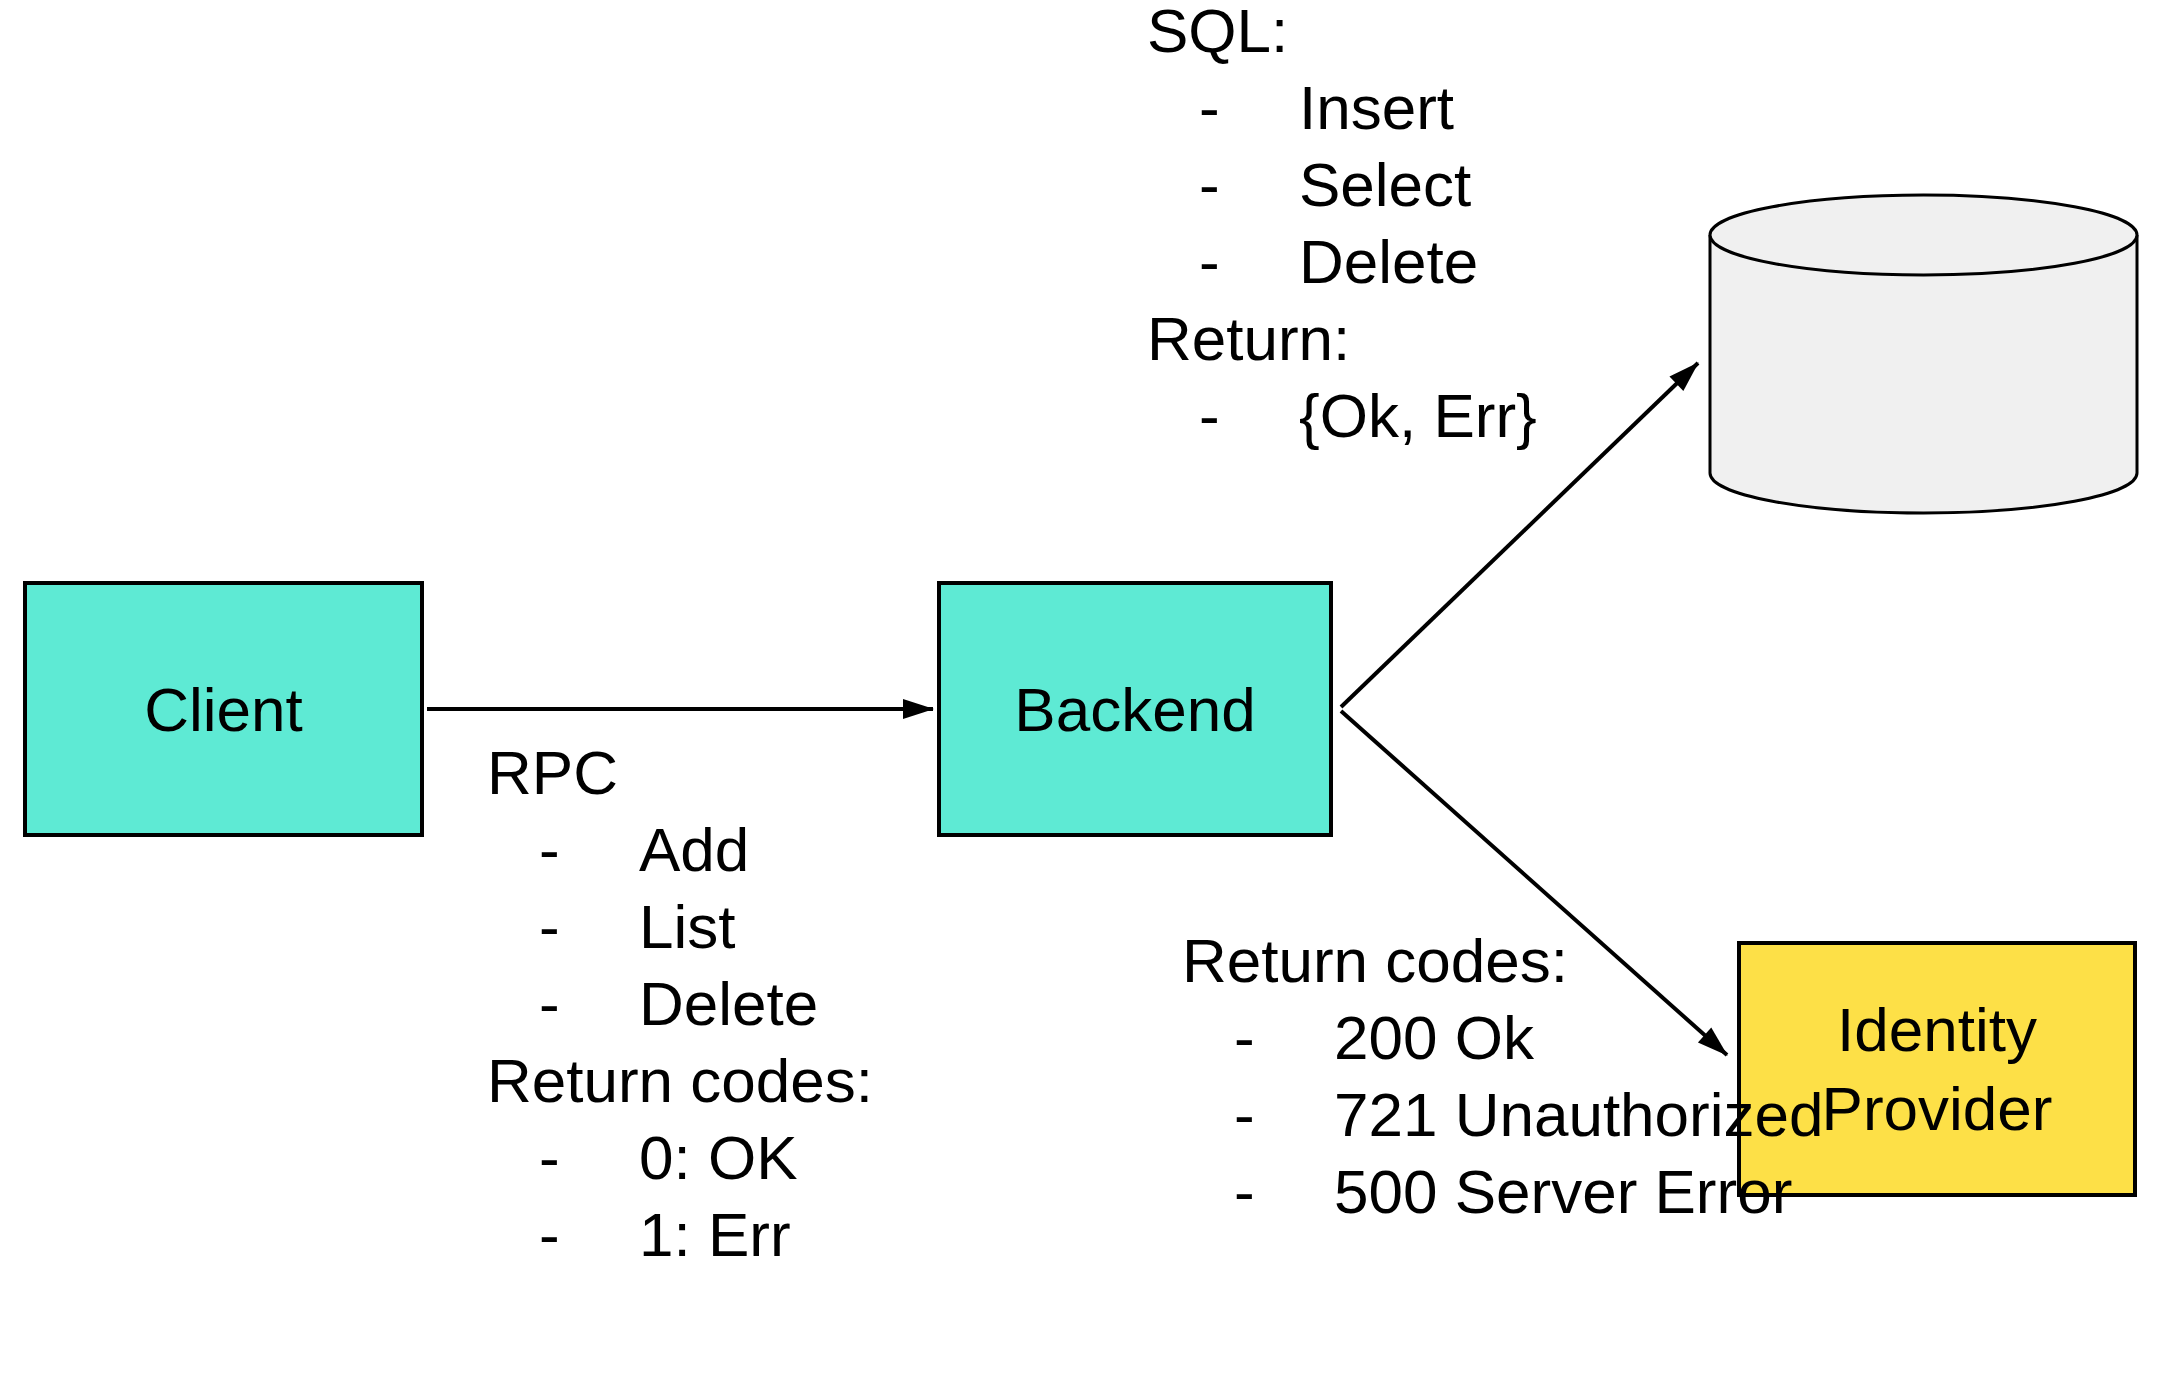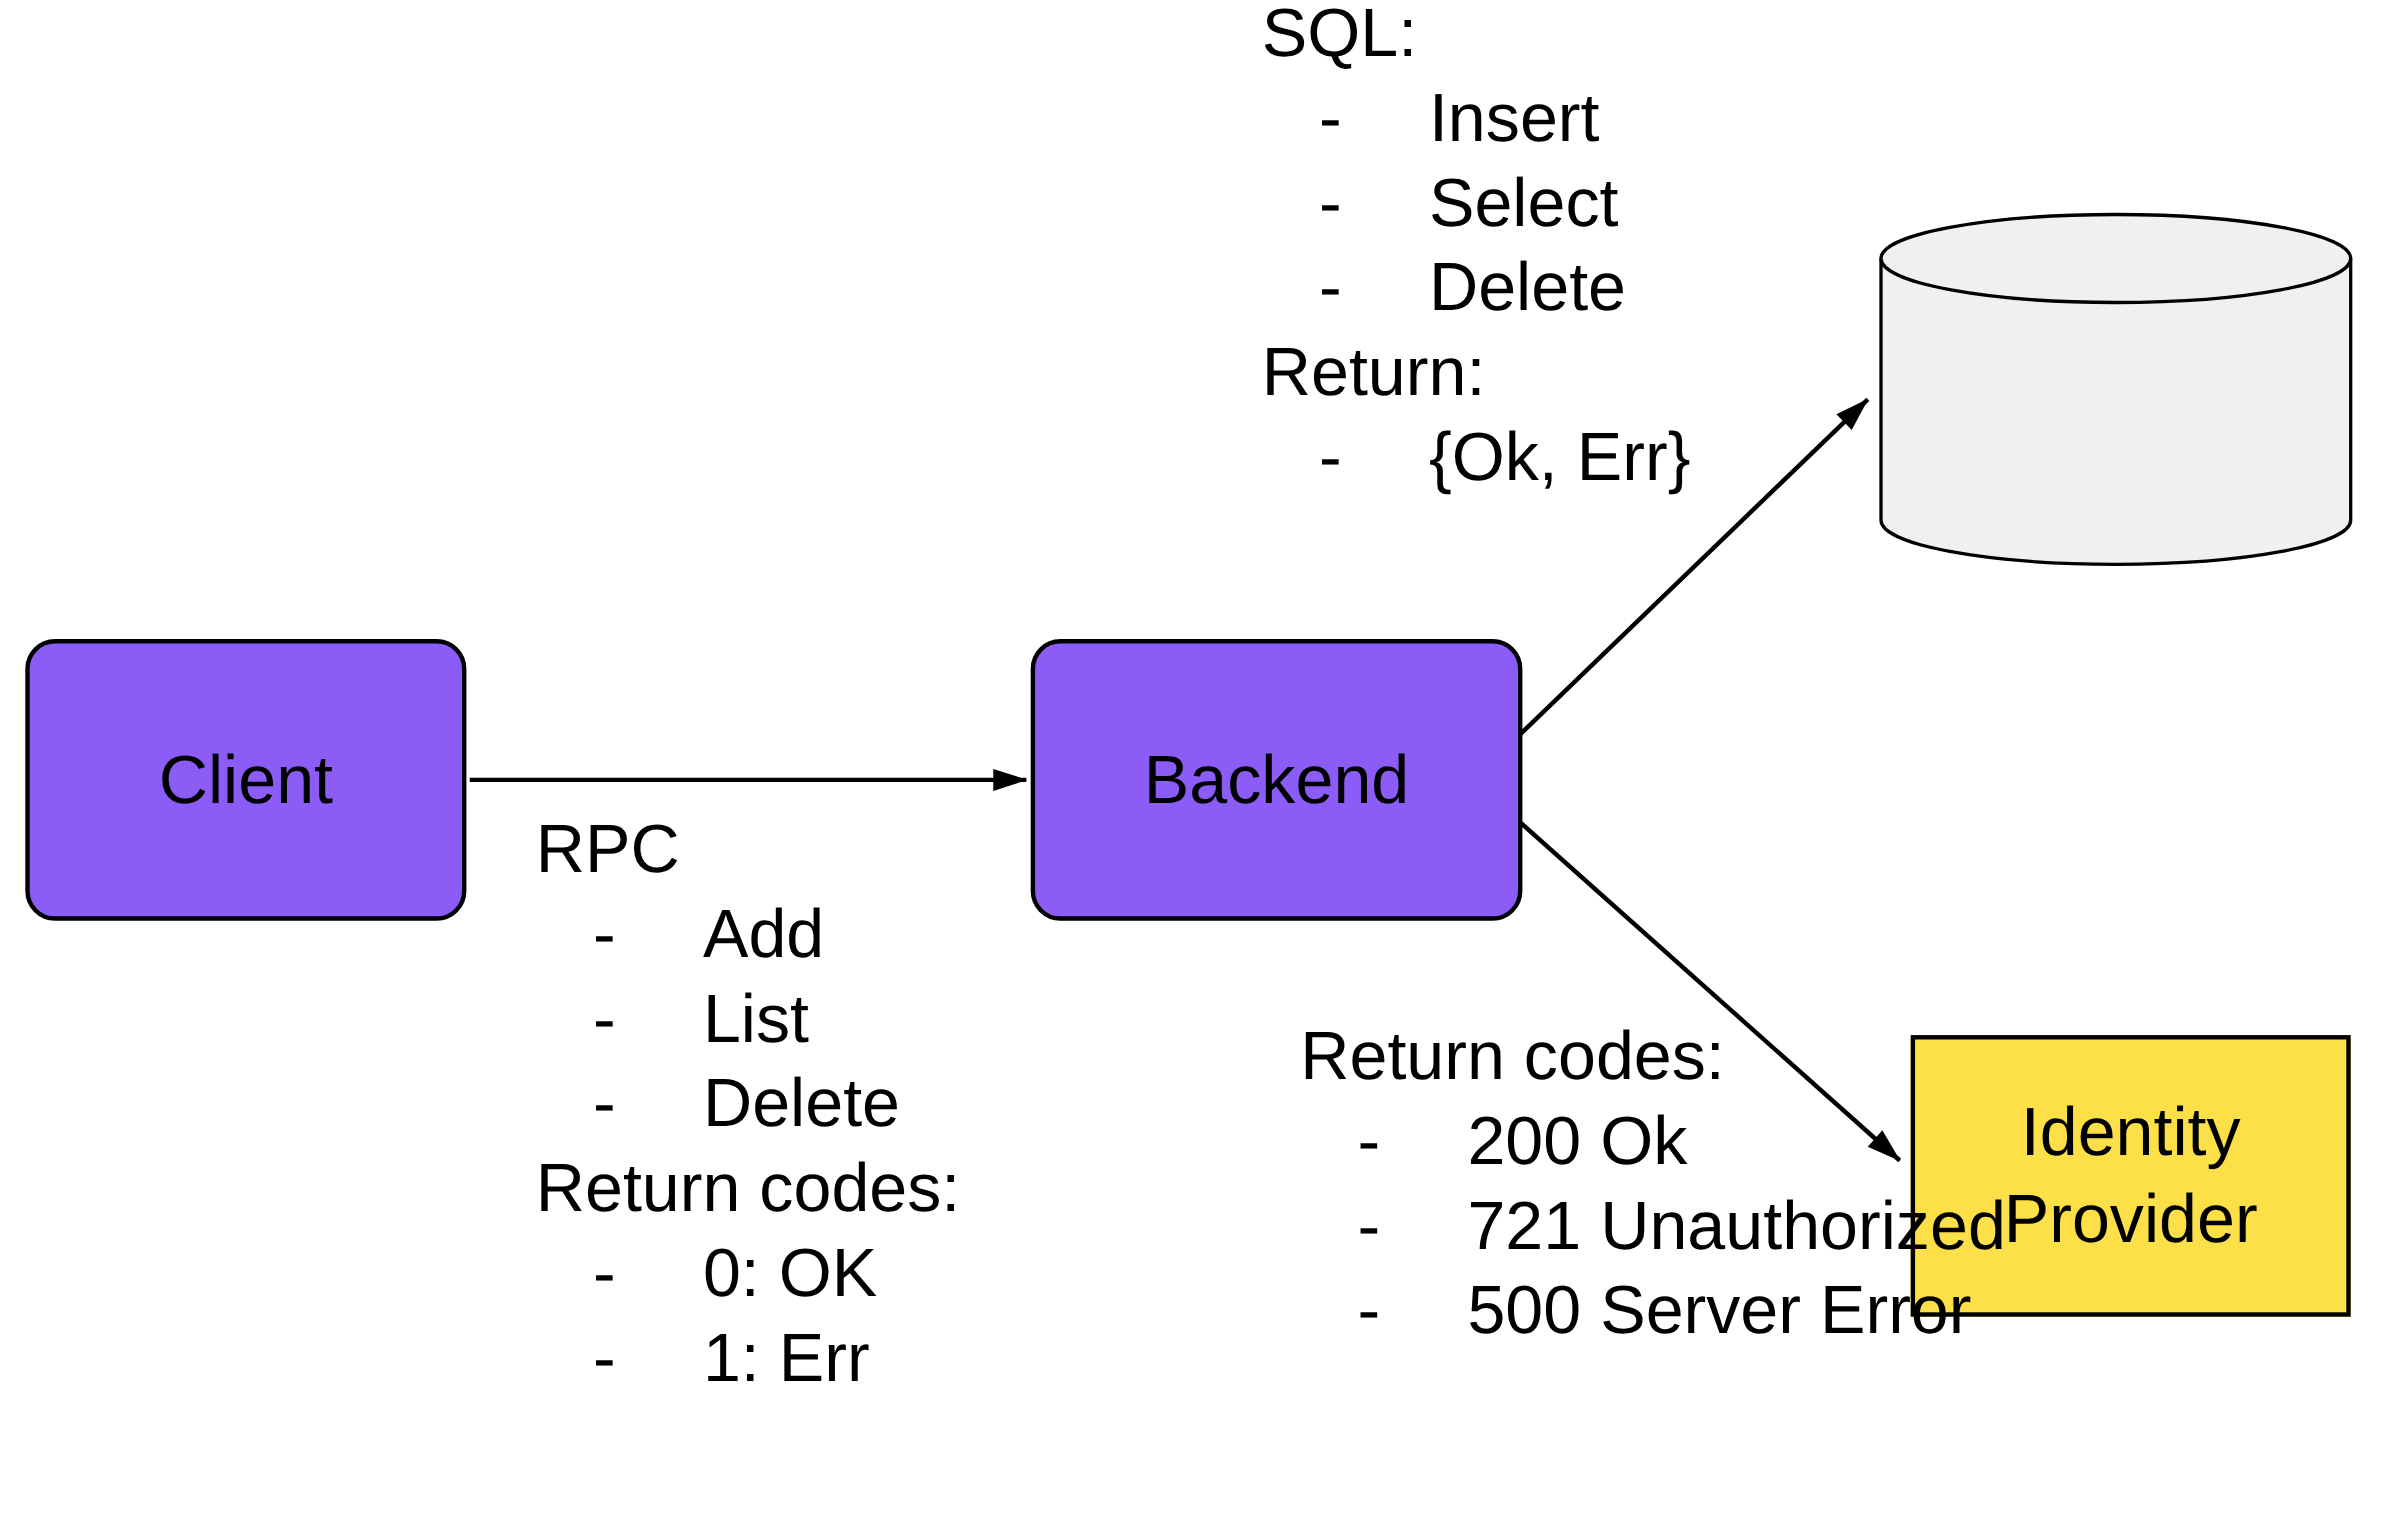--- a/index.html
+++ b/index.html
@@ -15,24 +15,24 @@
 
   
   .node{
     position:absolute;
     box-sizing:border-box;
     border:4px solid #000000;
     display:flex;align-items:center;justify-content:center;
     text-align:center;
     font-size:62px;line-height:79px;
   }
-  .node.yellow{background:#8b5cf6;border-radius:27px;}
+  .node.yellow{background:#5eead4;}
   .node.gray{background:#fde047;}
   #node-client{left:23px;top:581px;width:401px;height:256px;}
-  #node-backend{left:937px;top:581px;width:447px;height:256px;}
+  #node-backend{left:937px;top:581px;width:396px;height:256px;}
   #node-idp{left:1737px;top:941px;width:400px;height:256px;padding:0 60px;}
 
   
   #db-label{
     position:absolute;left:1710px;top:225px;width:427px;height:290px;
     display:flex;align-items:center;justify-content:center;
     font-size:62px;
   }
 
   

